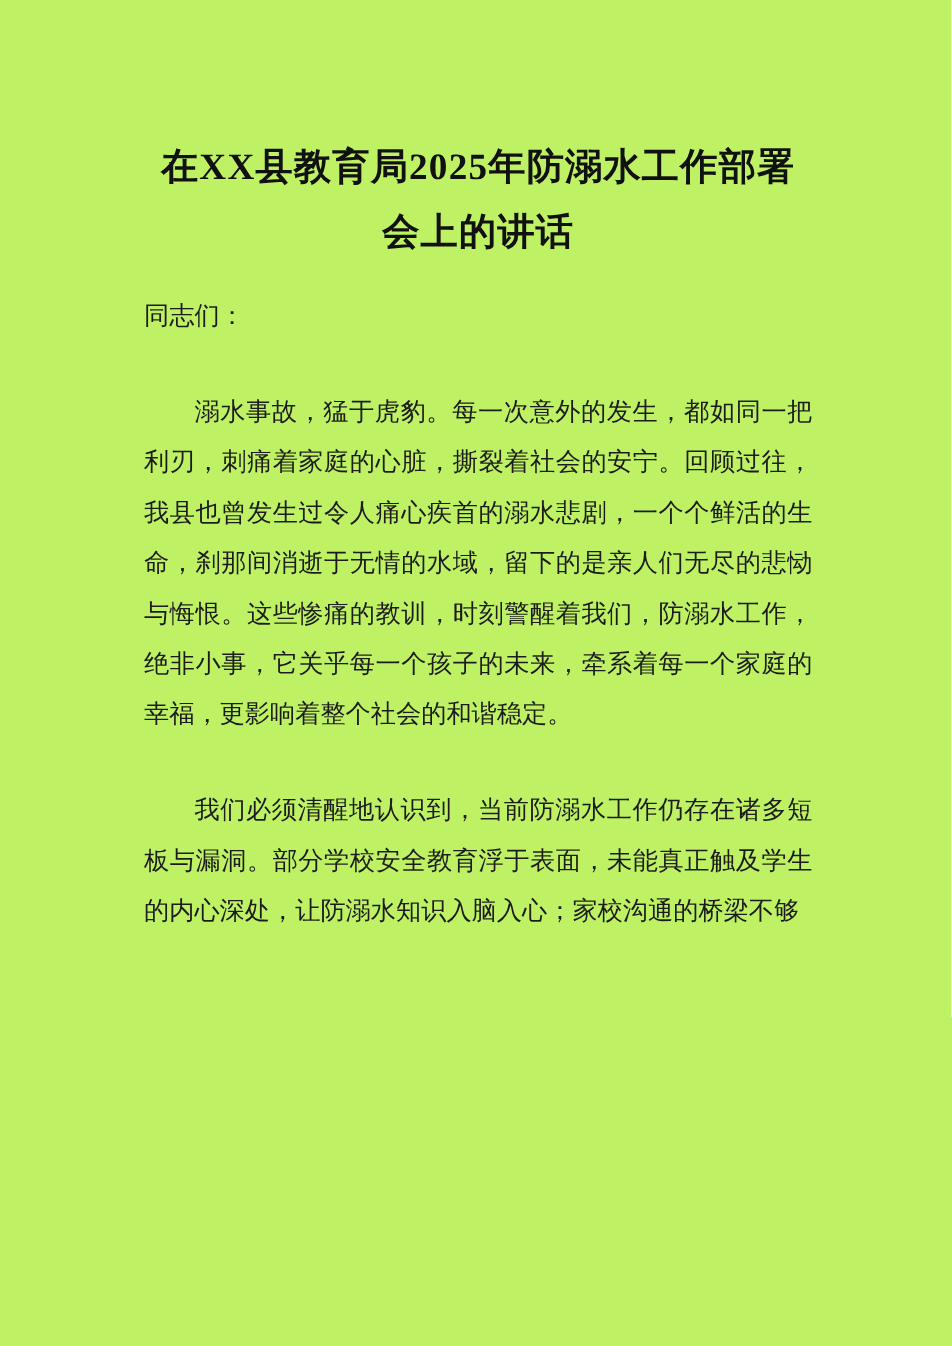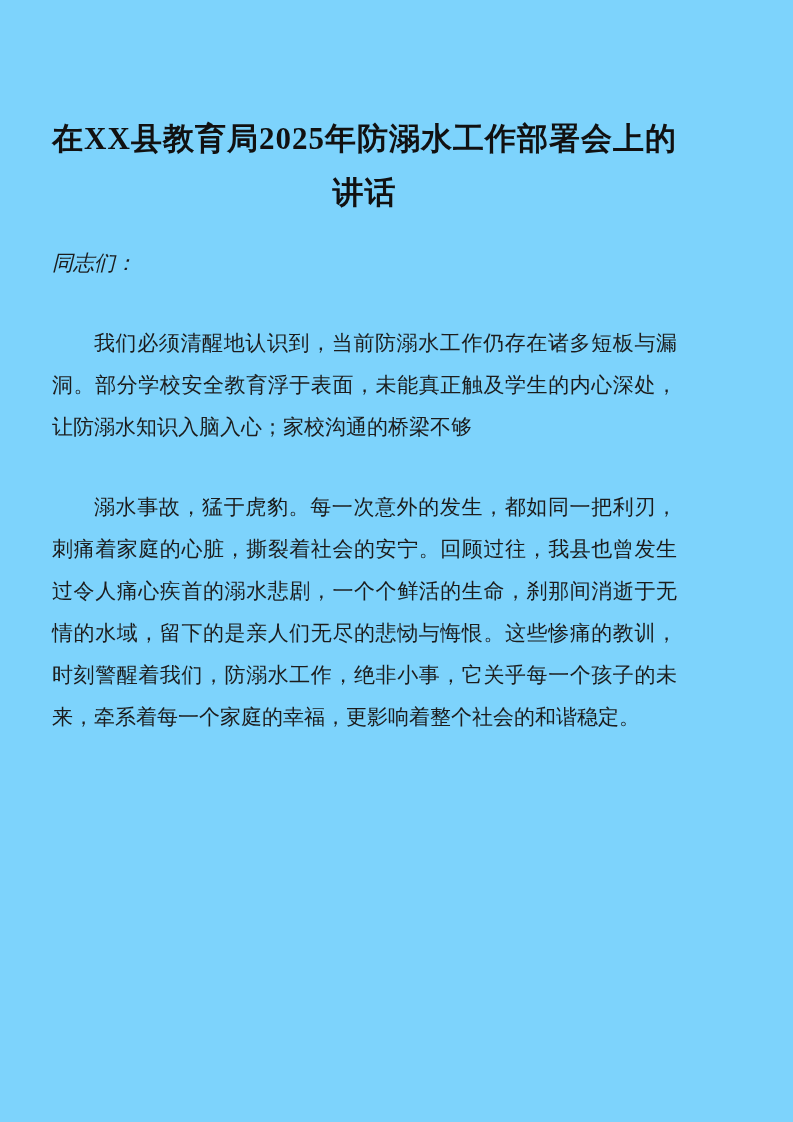--- a/index.html
+++ b/index.html
@@ -11,41 +11,40 @@
 
   body {
     font-family: "Liberation Serif", "DejaVu Serif", serif;
     color: #1c1c1c;
   }
 
   .page {
     position: relative;
     width: 793px;
     height: 1122px;
-    background: #7dd3fc;
+    background: #bef264;
     overflow: hidden;
-    padding: 112px 116px 0 52px;
+    padding: 112px 116px 0 120px;
   }
 
   .doc-title {
     font-size: 31px;
     font-weight: bold;
     line-height: 54px;
     text-align: center;
     color: #111111;
     letter-spacing: 1px;
     margin-bottom: 22px;
   }
 
   .salutation {
     font-size: 21px;
     line-height: 42px;
     margin-bottom: 38px;
     text-align: left;
-    font-style: italic;
   }
 
   .body-paragraph {
     font-size: 21px;
     line-height: 42px;
     text-align: justify;
     text-justify: inter-ideograph;
     text-indent: 2em;
     margin-bottom: 38px;
     word-break: break-all;
@@ -54,17 +53,17 @@
 </head>
 <body>
 
 <div class="page">
 
   <h1 class="doc-title">在XX县教育局2025年防溺水工作部署会上的讲话</h1>
 
   <p class="salutation">同志们：</p>
 
 
+  <p class="body-paragraph">溺水事故，猛于虎豹。每一次意外的发生，都如同一把利刃，刺痛着家庭的心脏，撕裂着社会的安宁。回顾过往，我县也曾发生过令人痛心疾首的溺水悲剧，一个个鲜活的生命，刹那间消逝于无情的水域，留下的是亲人们无尽的悲恸与悔恨。这些惨痛的教训，时刻警醒着我们，防溺水工作，绝非小事，它关乎每一个孩子的未来，牵系着每一个家庭的幸福，更影响着整个社会的和谐稳定。</p>
+
   <p class="body-paragraph">我们必须清醒地认识到，当前防溺水工作仍存在诸多短板与漏洞。部分学校安全教育浮于表面，未能真正触及学生的内心深处，让防溺水知识入脑入心；家校沟通的桥梁不够</p>
-
-  <p class="body-paragraph">溺水事故，猛于虎豹。每一次意外的发生，都如同一把利刃，刺痛着家庭的心脏，撕裂着社会的安宁。回顾过往，我县也曾发生过令人痛心疾首的溺水悲剧，一个个鲜活的生命，刹那间消逝于无情的水域，留下的是亲人们无尽的悲恸与悔恨。这些惨痛的教训，时刻警醒着我们，防溺水工作，绝非小事，它关乎每一个孩子的未来，牵系着每一个家庭的幸福，更影响着整个社会的和谐稳定。</p>
 
 </div>
 
 </body></html>

